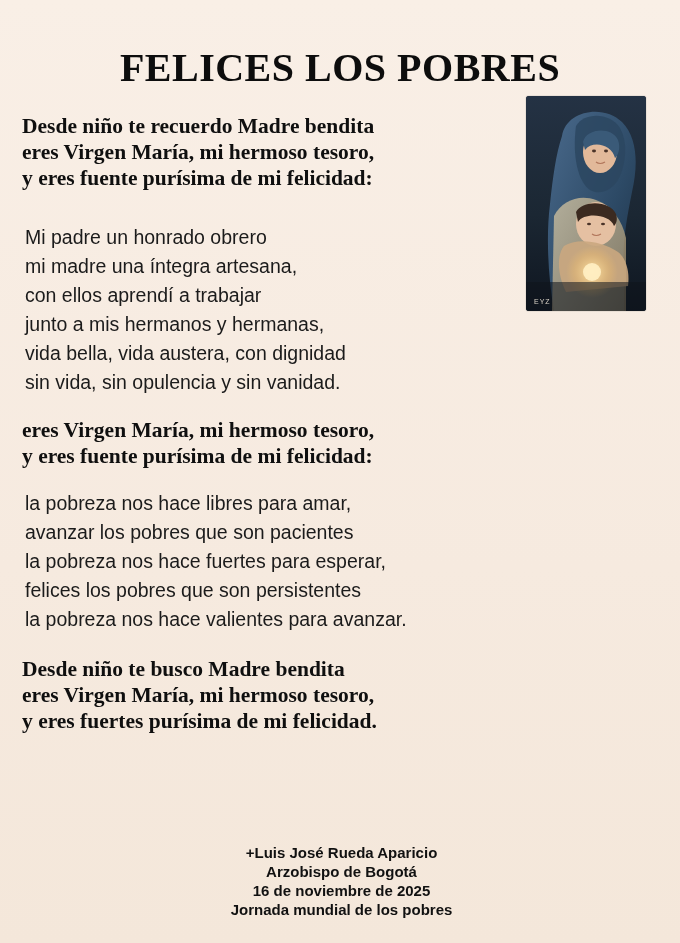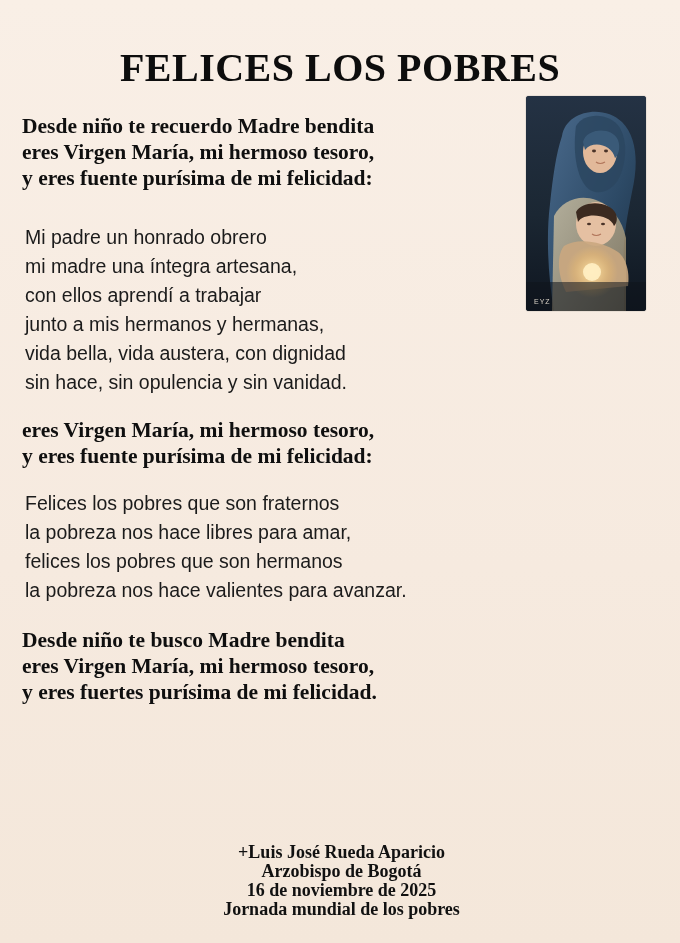--- a/index.html
+++ b/index.html
@@ -93,23 +93,23 @@
   .stanza-3 { margin-bottom: 20px; }
   .stanza-4 { margin-bottom: 22px; }
   .stanza-5 { margin-bottom: 0; }
 
   .colophon {
     position: absolute;
     left: 3px;
     right: 0;
     bottom: 24px;
     text-align: center;
-    font-family: Liberation Serif, serif;
+    font-family: Liberation Sans, sans-serif;
     font-weight: bold;
-    font-size: 18px;
+    font-size: 15px;
     line-height: 19px;
     color: #111;
   }
   .colophon .line { display: block; }
 </style>
 </head>
 <body>
 
 <div class="page">
 
@@ -175,32 +175,33 @@
       <span class="line">eres Virgen María, mi hermoso tesoro,</span>
       <span class="line">y eres fuente purísima de mi felicidad:</span>
     </div>
 
     <div class="stanza verse stanza-2">
       <span class="line">Mi padre un honrado obrero</span>
       <span class="line">mi madre una íntegra artesana,</span>
       <span class="line">con ellos aprendí a trabajar</span>
       <span class="line">junto a mis hermanos y hermanas,</span>
       <span class="line">vida bella, vida austera, con dignidad</span>
-      <span class="line">sin hace, sin opulencia y sin vanidad.</span>
+      <span class="line">sin vida, sin opulencia y sin vanidad.</span>
     </div>
 
     <div class="stanza refrain stanza-3">
       <span class="line">eres Virgen María, mi hermoso tesoro,</span>
       <span class="line">y eres fuente purísima de mi felicidad:</span>
     </div>
 
     <div class="stanza verse stanza-4">
-      <span class="line">Felices los pobres que son fraternos</span>
       <span class="line">la pobreza nos hace libres para amar,</span>
-      <span class="line">felices los pobres que son hermanos</span>
+      <span class="line">avanzar los pobres que son pacientes</span>
+      <span class="line">la pobreza nos hace fuertes para esperar,</span>
+      <span class="line">felices los pobres que son persistentes</span>
       <span class="line">la pobreza nos hace valientes para avanzar.</span>
     </div>
 
     <div class="stanza refrain stanza-5">
       <span class="line">Desde niño te busco Madre bendita</span>
       <span class="line">eres Virgen María, mi hermoso tesoro,</span>
       <span class="line">y eres fuertes purísima de mi felicidad.</span>
     </div>
 
   </div>

